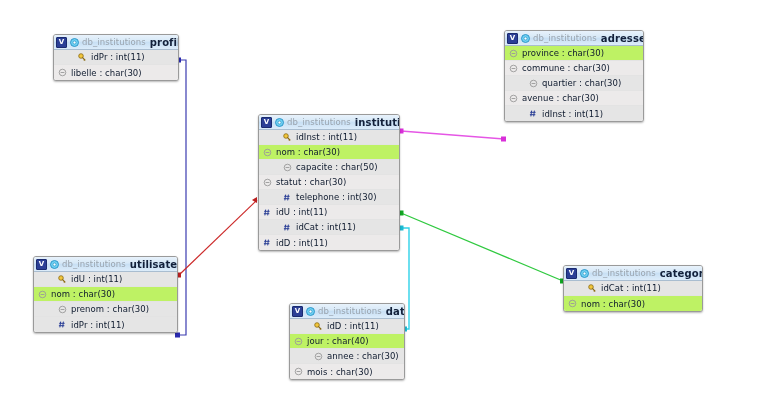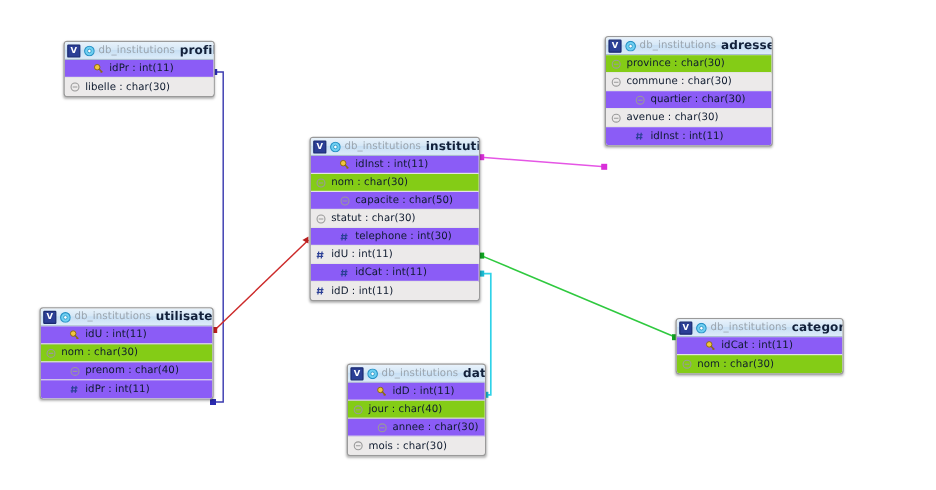--- a/index.html
+++ b/index.html
@@ -88,22 +88,22 @@
   .row {
     height: 15px;
     box-sizing: border-box;
     display: flex;
     align-items: center;
     padding-left: 4px;
     border-bottom: 1px solid #e3e3e3;
     white-space: nowrap;
   }
   .row:last-child { border-bottom: none; }
-  .row.r-white { background: #8b5cf6; padding-left: 24px; }
-  .row.r-pink  { background: #84cc16; }
+  .row.r-white { background: #e5e5e5; padding-left: 24px; }
+  .row.r-pink  { background: #bef264; }
   .row.r-gray  { background: #eceaea; }
   .rowicon {
     width: 9px;
     height: 9px;
     flex: 0 0 9px;
     margin-right: 4px;
     position: relative;
   }
   .rowicon svg { display: block; }
   .rowtext {
@@ -352,21 +352,21 @@
         </span>
         <span class="rowtext">nom : char(30)</span>
       </div>
       <div class="row r-white">
         <span class="rowicon">
           <svg width="9" height="9" viewBox="0 0 9 9">
             <circle cx="4.5" cy="4.5" r="3.3" fill="none" stroke="#9a9a9a" stroke-width="0.9"></circle>
             <path d="M2.6 4.5 L6.4 4.5" stroke="#9a9a9a" stroke-width="0.9"></path>
           </svg>
         </span>
-        <span class="rowtext">prenom : char(40)</span>
+        <span class="rowtext">prenom : char(30)</span>
       </div>
       <div class="row r-white">
         <span class="rowicon">
           <svg width="9" height="9" viewBox="0 0 9 9">
             <path d="M2.6 1.6 L1.9 7.4 M5.4 1.6 L4.7 7.4 M1.2 3.3 L6.6 3.3 M0.9 5.7 L6.3 5.7" stroke="#2b3f96" stroke-width="1" fill="none"></path>
           </svg>
         </span>
         <span class="rowtext">idPr : int(11)</span>
       </div>
     </div>

